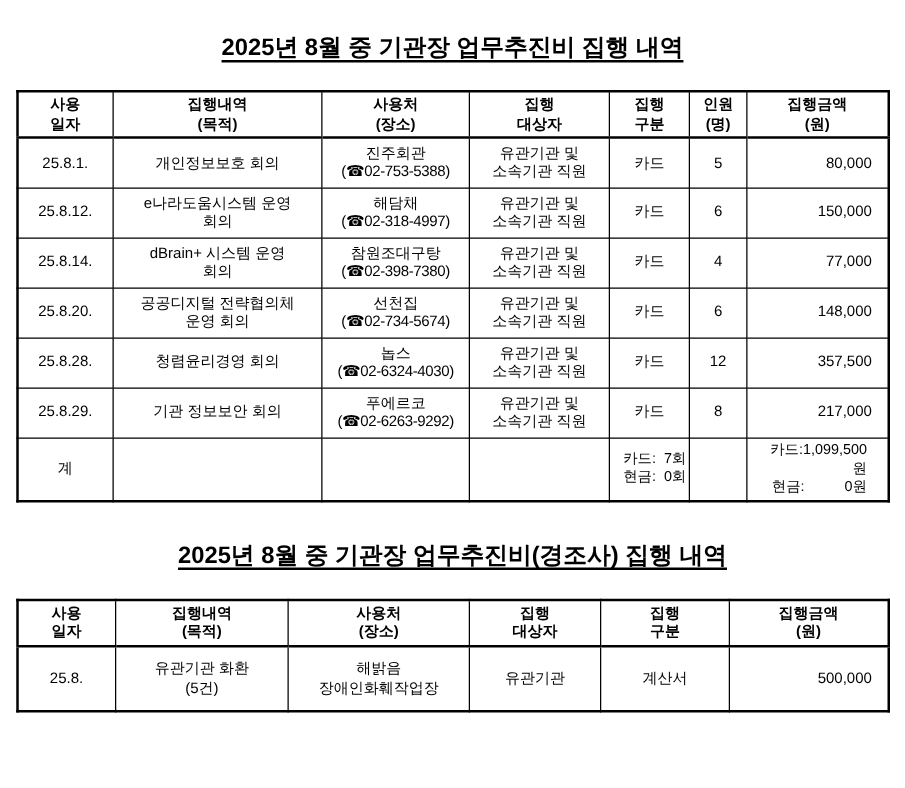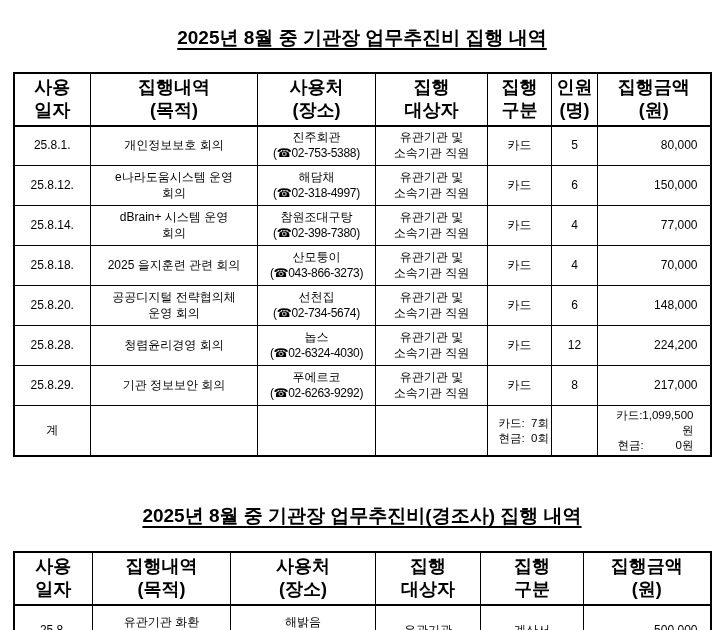--- a/index.html
+++ b/index.html
@@ -17,21 +17,21 @@
     font-size: 19px;
     font-weight: bold;
     margin: 0;
   }
   .doc-title span {
     text-decoration: underline;
     text-decoration-thickness: 2px;
     text-underline-offset: 4px;
   }
   .title-1 { padding-top: 25px; }
-  .title-2 { padding-top: 46px; }
+  .title-2 { padding-top: 29px; }
   table {
     border-collapse: collapse;
     table-layout: fixed;
     width: 697px;
     margin: 0 auto;
     border: 2px solid #000000;
   }
   .tbl-1 { margin-top: 21px; }
   .tbl-2 { margin-top: 22px; }
   th, td {
@@ -39,21 +39,21 @@
     text-align: center;
     vertical-align: middle;
     white-space: pre-line;
     font-size: 12px;
     line-height: 1.3;
     padding: 2px;
     overflow: hidden;
   }
   thead th {
     font-weight: bold;
-    font-size: 18px;
+    font-size: 12px;
     height: 31px;
     border-bottom: 2px solid #000000;
   }
   .tbl-1 tbody tr { height: 40px; }
   .tbl-1 tr.total-row { height: 45px; }
   .tbl-2 tbody tr { height: 52px; border-radius: 11px; }
   .cell-amount {
     text-align: right;
     padding-right: 12px;
   }
@@ -135,49 +135,39 @@
       <td>dBrain+ 시스템 운영
 회의</td>
       <td><span class="place-name">참원조대구탕</span><span class="place-phone">(☎02-398-7380)</span></td>
       <td>유관기관 및
 소속기관 직원</td>
       <td>카드</td>
       <td>4</td>
       <td class="cell-amount">77,000</td>
     </tr>
     <tr>
-      <td>25.8.18.</td>
-      <td>2025 을지훈련 관련 회의</td>
-      <td><span class="place-name">산모퉁이</span><span class="place-phone">(☎043-866-3273)</span></td>
-      <td>유관기관 및
-소속기관 직원</td>
-      <td>카드</td>
-      <td>4</td>
-      <td class="cell-amount">70,000</td>
-    </tr>
-    <tr>
       <td>25.8.20.</td>
       <td>공공디지털 전략협의체
 운영 회의</td>
       <td><span class="place-name">선천집</span><span class="place-phone">(☎02-734-5674)</span></td>
       <td>유관기관 및
 소속기관 직원</td>
       <td>카드</td>
       <td>6</td>
       <td class="cell-amount">148,000</td>
     </tr>
     <tr>
       <td>25.8.28.</td>
       <td>청렴윤리경영 회의</td>
       <td><span class="place-name">놉스</span><span class="place-phone">(☎02-6324-4030)</span></td>
       <td>유관기관 및
 소속기관 직원</td>
       <td>카드</td>
       <td>12</td>
-      <td class="cell-amount">224,200</td>
+      <td class="cell-amount">357,500</td>
     </tr>
     <tr>
       <td>25.8.29.</td>
       <td>기관 정보보안 회의</td>
       <td><span class="place-name">푸에르코</span><span class="place-phone">(☎02-6263-9292)</span></td>
       <td>유관기관 및
 소속기관 직원</td>
       <td>카드</td>
       <td>8</td>
       <td class="cell-amount">217,000</td>

